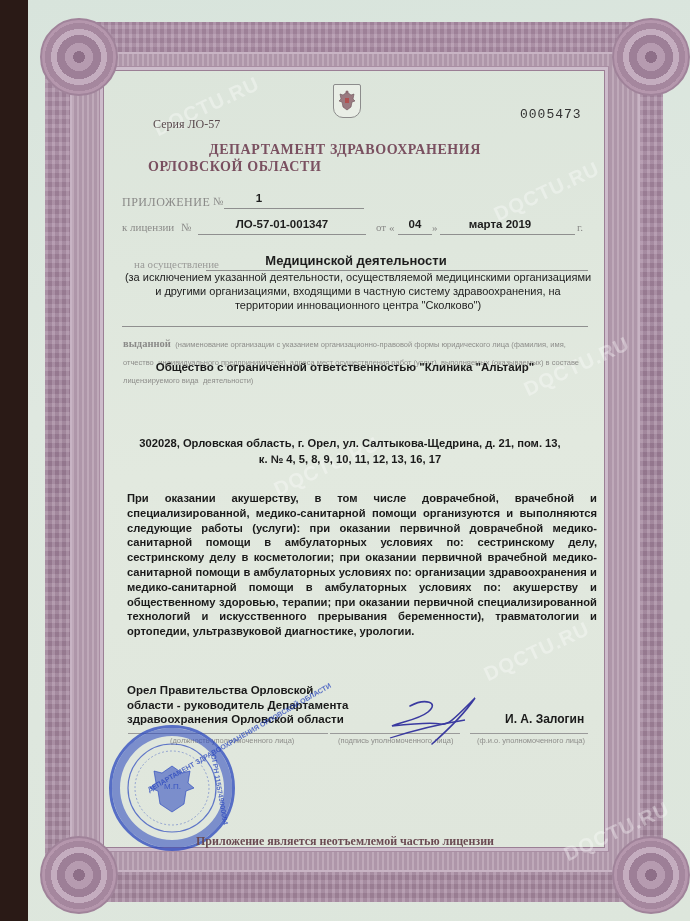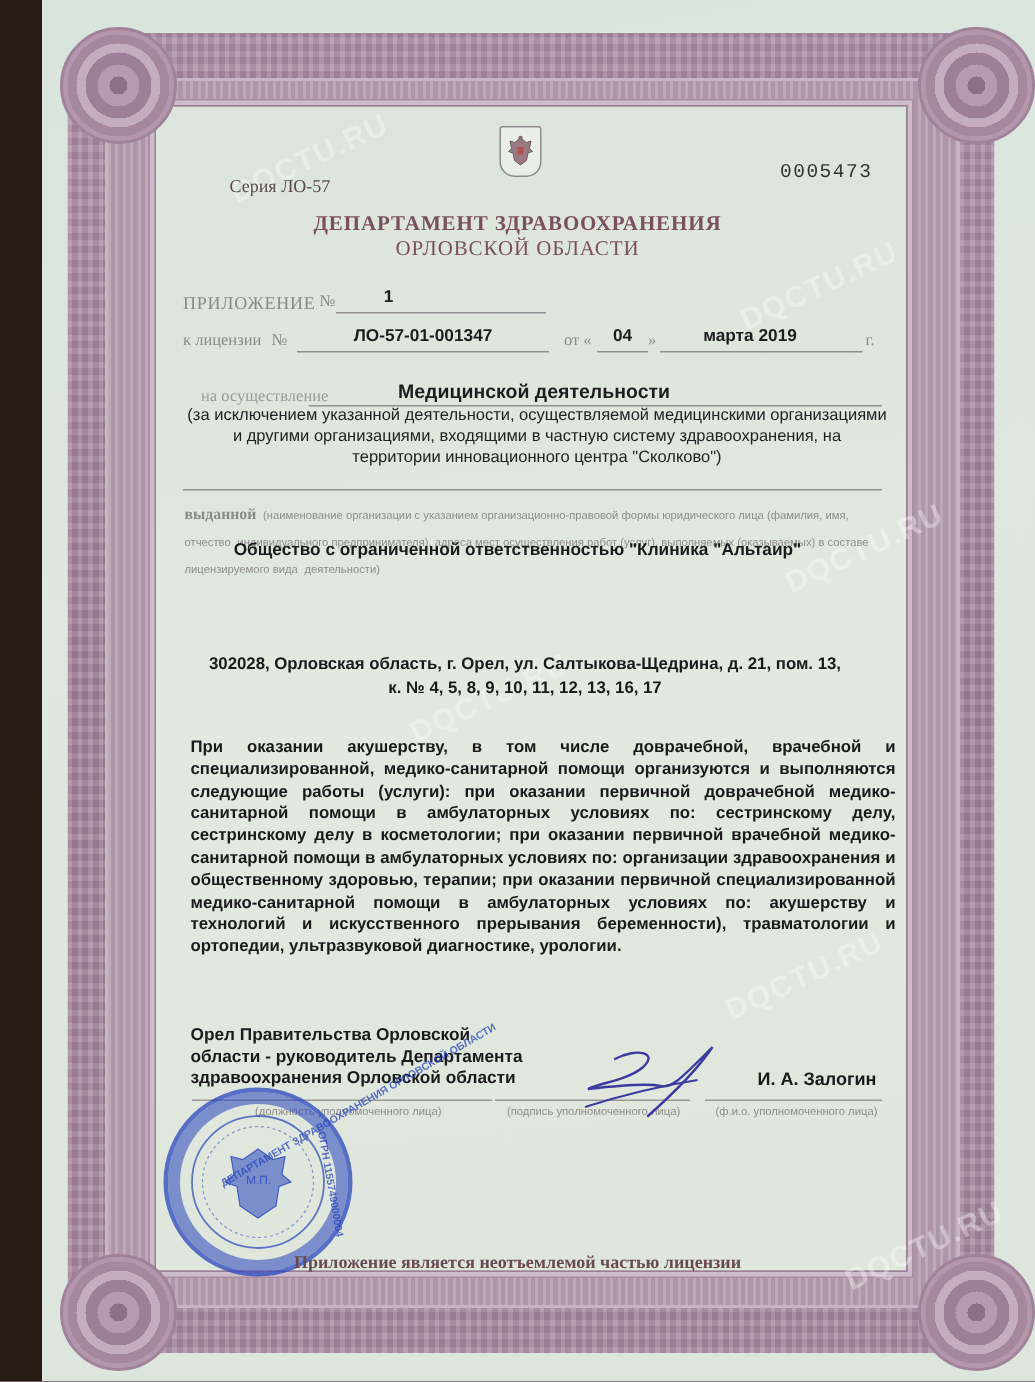--- a/index.html
+++ b/index.html
@@ -65,21 +65,21 @@
     .emblem {
       left: 333px; top: 84px; width: 28px; height: 34px;
       border: 1px solid #8c8c8c;
       border-radius: 2px 2px 10px 10px;
       background: #e9eee6;
       display: flex; align-items: center; justify-content: center;
     }
     .series { left: 153px; top: 117px; font-size: 12px; color: #5a4a4e; }
     .serial { left: 520px; top: 107px; font-family: "Liberation Mono", monospace; font-size: 13px; color: #333; letter-spacing: 1px; }
     .dept1 { left: 100px; width: 490px; top: 142px; text-align: center; font-size: 14px; font-weight: bold; letter-spacing: 0.6px; color: #7a5060; }
-    .dept2 { left: 100px; width: 490px; top: 159px; text-align: center; font-size: 14px; font-weight: normal; letter-spacing: 0.6px; color: #7a5060; }
+    .dept2 { left: 100px; width: 490px; top: 159px; font-size: 14px; font-weight: bold; letter-spacing: 0.6px; color: #7a5060; padding-left: 48px; }
 
     .line { position: absolute; height: 0; border-bottom: 1px solid #8f8f8f; }
 
     .val { font-weight: bold; font-size: 11.5px; color: #1d1d1d; text-align: center; }
     .body-text { font-size: 11px; color: #222; line-height: 13px; }
     .bold-body { font-weight: bold; font-size: 11.2px; color: #1a1a1a; line-height: 14.8px; text-align: justify; text-align-last: left; }
     .tiny { font-family: Liberation Sans, sans-serif; font-size: 7.5px; color: #8d8d8a; line-height: 10px; }
     .stamp {
       left: 109px; top: 725px; width: 126px; height: 126px;
       border-radius: 50%;
@@ -162,22 +162,22 @@
   <div class="abs" style="left:110px;top:437px;width:480px;text-align:center;font-weight:bold;font-size:11.2px;color:#1a1a1a;">302028, Орловская область, г. Орел, ул. Салтыкова-Щедрина, д. 21, пом. 13,</div>
   <div class="abs" style="left:110px;top:453px;width:480px;text-align:center;font-weight:bold;font-size:11.2px;color:#1a1a1a;">к. № 4, 5, 8, 9, 10, 11, 12, 13, 16, 17</div>
 
   <div class="abs" style="left:127px;top:491px;width:470px;">
     <div class="bold-body" style="text-align-last:justify;">При оказании акушерству, в том числе доврачебной, врачебной и</div>
     <div class="bold-body" style="text-align-last:justify;">специализированной, медико-санитарной помощи организуются и выполняются</div>
     <div class="bold-body" style="text-align-last:justify;">следующие работы (услуги): при оказании первичной доврачебной медико-</div>
     <div class="bold-body" style="text-align-last:justify;">санитарной помощи в амбулаторных условиях по: сестринскому делу,</div>
     <div class="bold-body" style="text-align-last:justify;">сестринскому делу в косметологии; при оказании первичной врачебной медико-</div>
     <div class="bold-body" style="text-align-last:justify;">санитарной помощи в амбулаторных условиях по: организации здравоохранения и</div>
+    <div class="bold-body" style="text-align-last:justify;">медико-санитарной помощи в амбулаторных условиях по: акушерству и</div>
     <div class="bold-body" style="text-align-last:justify;">общественному здоровью, терапии; при оказании первичной специализированной</div>
-    <div class="bold-body" style="text-align-last:justify;">медико-санитарной помощи в амбулаторных условиях по: акушерству и</div>
     <div class="bold-body" style="text-align-last:justify;">технологий и искусственного прерывания беременности), травматологии и</div>
     <div class="bold-body">ортопедии, ультразвуковой диагностике, урологии.</div>
   </div>
 
   <div class="abs" style="left:127px;top:683px;font-weight:bold;font-size:11.5px;line-height:14.5px;color:#1a1a1a;">
     <div>Орел Правительства Орловской</div>
     <div>области - руководитель Департамента</div>
     <div>здравоохранения Орловской области</div>
   </div>
   <div class="abs" style="left:505px;top:712px;font-weight:bold;font-size:12px;color:#1a1a1a;">И. А. Залогин</div>

